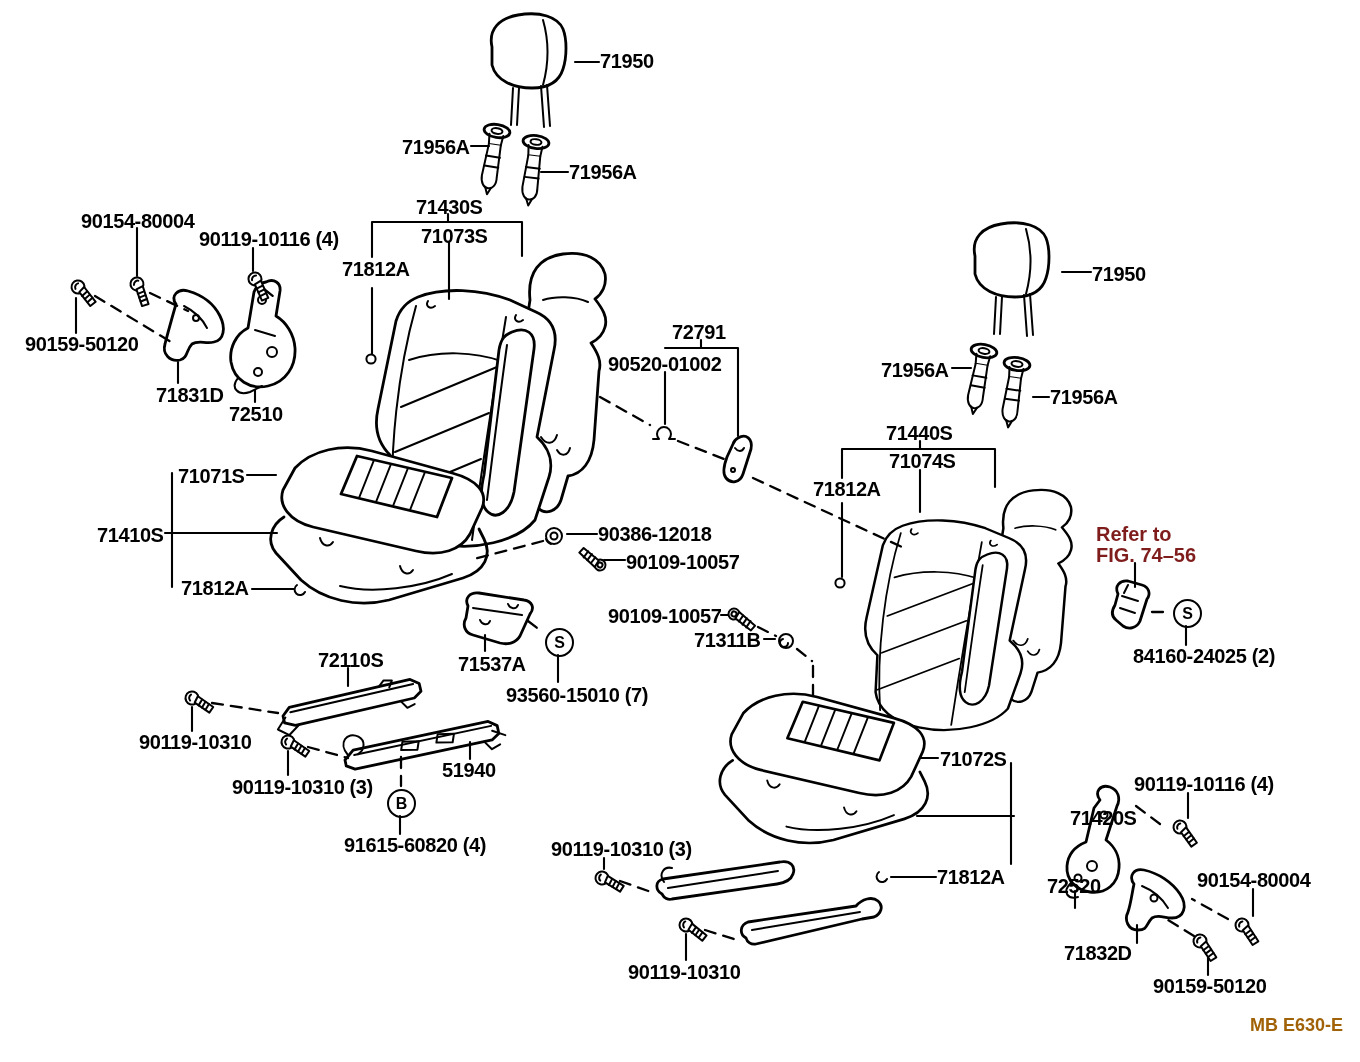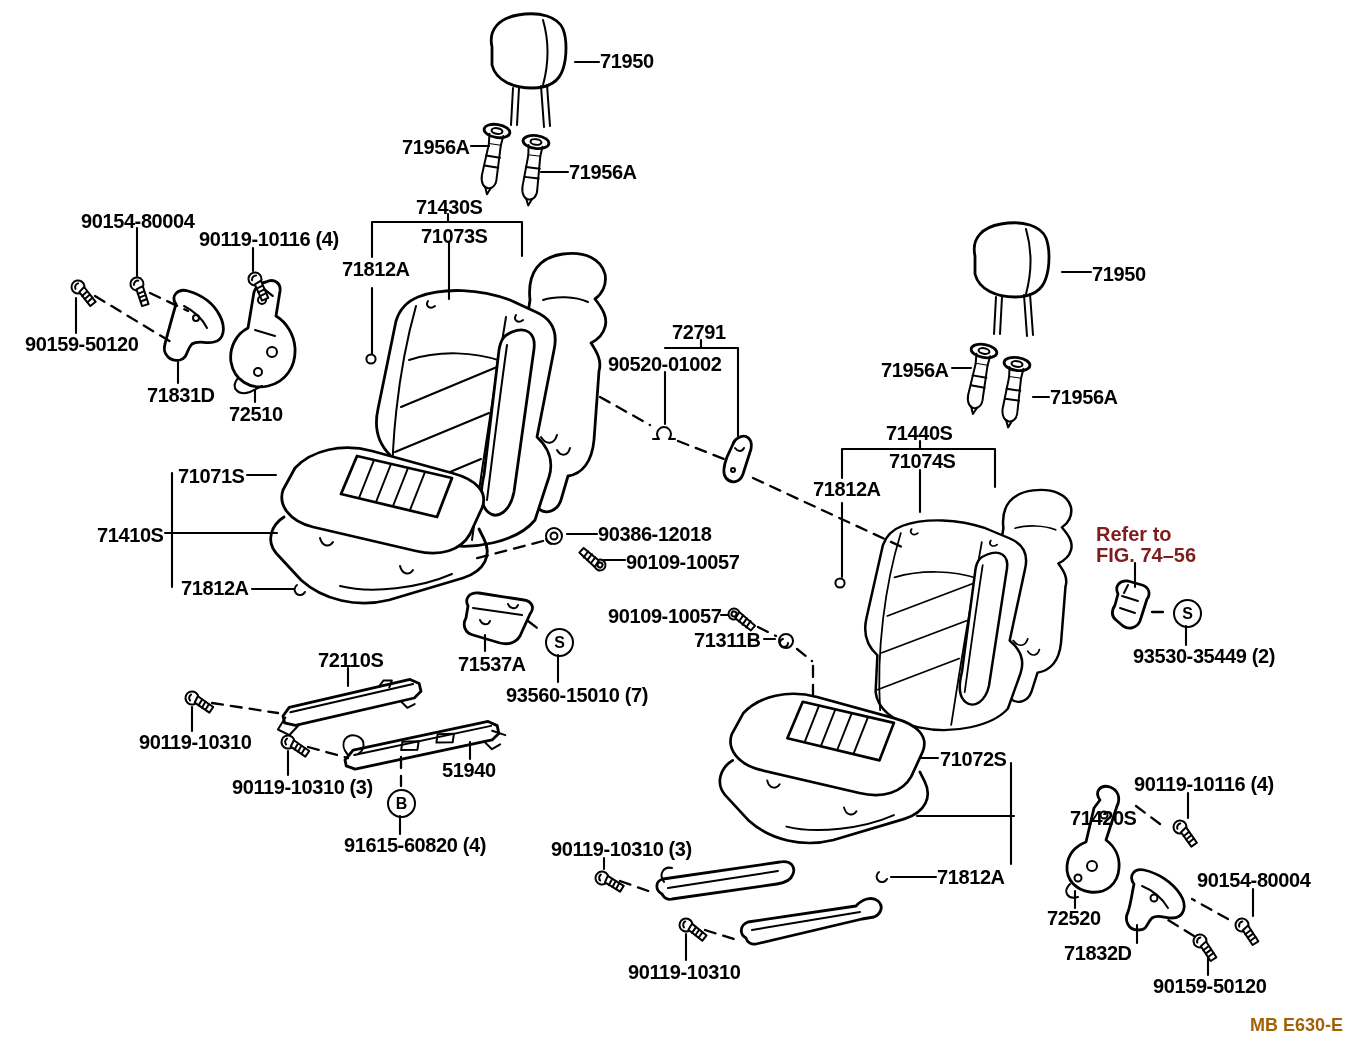--- a/index.html
+++ b/index.html
@@ -221,21 +221,21 @@
 
 <span class="lbl" style="left:600px;top:51px">71950</span>
 <span class="lbl" style="left:402px;top:137px">71956A</span>
 <span class="lbl" style="left:569px;top:162px">71956A</span>
 <span class="lbl" style="left:416px;top:197px">71430S</span>
 <span class="lbl" style="left:421px;top:226px">71073S</span>
 <span class="lbl" style="left:342px;top:259px">71812A</span>
 <span class="lbl" style="left:81px;top:211px">90154-80004</span>
 <span class="lbl" style="left:199px;top:229px">90119-10116 (4)</span>
 <span class="lbl" style="left:25px;top:334px">90159-50120</span>
-<span class="lbl" style="left:147px;top:385px">71831D</span>
+<span class="lbl" style="left:156px;top:385px">71831D</span>
 <span class="lbl" style="left:229px;top:404px">72510</span>
 <span class="lbl" style="left:672px;top:322px">72791</span>
 <span class="lbl" style="left:608px;top:354px">90520-01002</span>
 <span class="lbl" style="left:178px;top:466px">71071S</span>
 <span class="lbl" style="left:97px;top:525px">71410S</span>
 <span class="lbl" style="left:181px;top:578px">71812A</span>
 <span class="lbl" style="left:598px;top:524px">90386-12018</span>
 <span class="lbl" style="left:626px;top:552px">90109-10057</span>
 <span class="lbl" style="left:608px;top:606px">90109-10057</span>
 <span class="lbl" style="left:694px;top:630px">71311B</span>
@@ -245,29 +245,29 @@
 <span class="lbl" style="left:139px;top:732px">90119-10310</span>
 <span class="lbl" style="left:232px;top:777px">90119-10310 (3)</span>
 <span class="lbl" style="left:442px;top:760px">51940</span>
 <span class="lbl" style="left:344px;top:835px">91615-60820 (4)</span>
 <span class="lbl" style="left:1092px;top:264px">71950</span>
 <span class="lbl" style="left:881px;top:360px">71956A</span>
 <span class="lbl" style="left:1050px;top:387px">71956A</span>
 <span class="lbl" style="left:886px;top:423px">71440S</span>
 <span class="lbl" style="left:889px;top:451px">71074S</span>
 <span class="lbl" style="left:813px;top:479px">71812A</span>
-<span class="lbl" style="left:1133px;top:646px">93530-35449 (2)</span>
+<span class="lbl" style="left:1133px;top:646px">84160-24025 (2)</span>
 <span class="lbl" style="left:940px;top:749px">71072S</span>
 <span class="lbl" style="left:1070px;top:808px">71420S</span>
 <span class="lbl" style="left:551px;top:839px">90119-10310 (3)</span>
 <span class="lbl" style="left:937px;top:867px">71812A</span>
 <span class="lbl" style="left:628px;top:962px">90119-10310</span>
 <span class="lbl" style="left:1134px;top:774px">90119-10116 (4)</span>
 <span class="lbl" style="left:1197px;top:870px">90154-80004</span>
-<span class="lbl" style="left:1047px;top:908px">72520</span>
+<span class="lbl" style="left:1047px;top:876px">72520</span>
 <span class="lbl" style="left:1064px;top:943px">71832D</span>
 <span class="lbl" style="left:1153px;top:976px">90159-50120</span>
 
 <span class="note" style="left:1096px;top:524px">Refer to</span>
 <span class="note" style="left:1096px;top:545px">FIG. 74–56</span>
 <span class="circ" style="left:545px;top:628px">S</span>
 <span class="circ" style="left:1173px;top:599px">S</span>
 <span class="circ" style="left:387px;top:789px">B</span>
 <span class="footer" style="left:1250px;top:1016px">MB E630-E</span>
 

